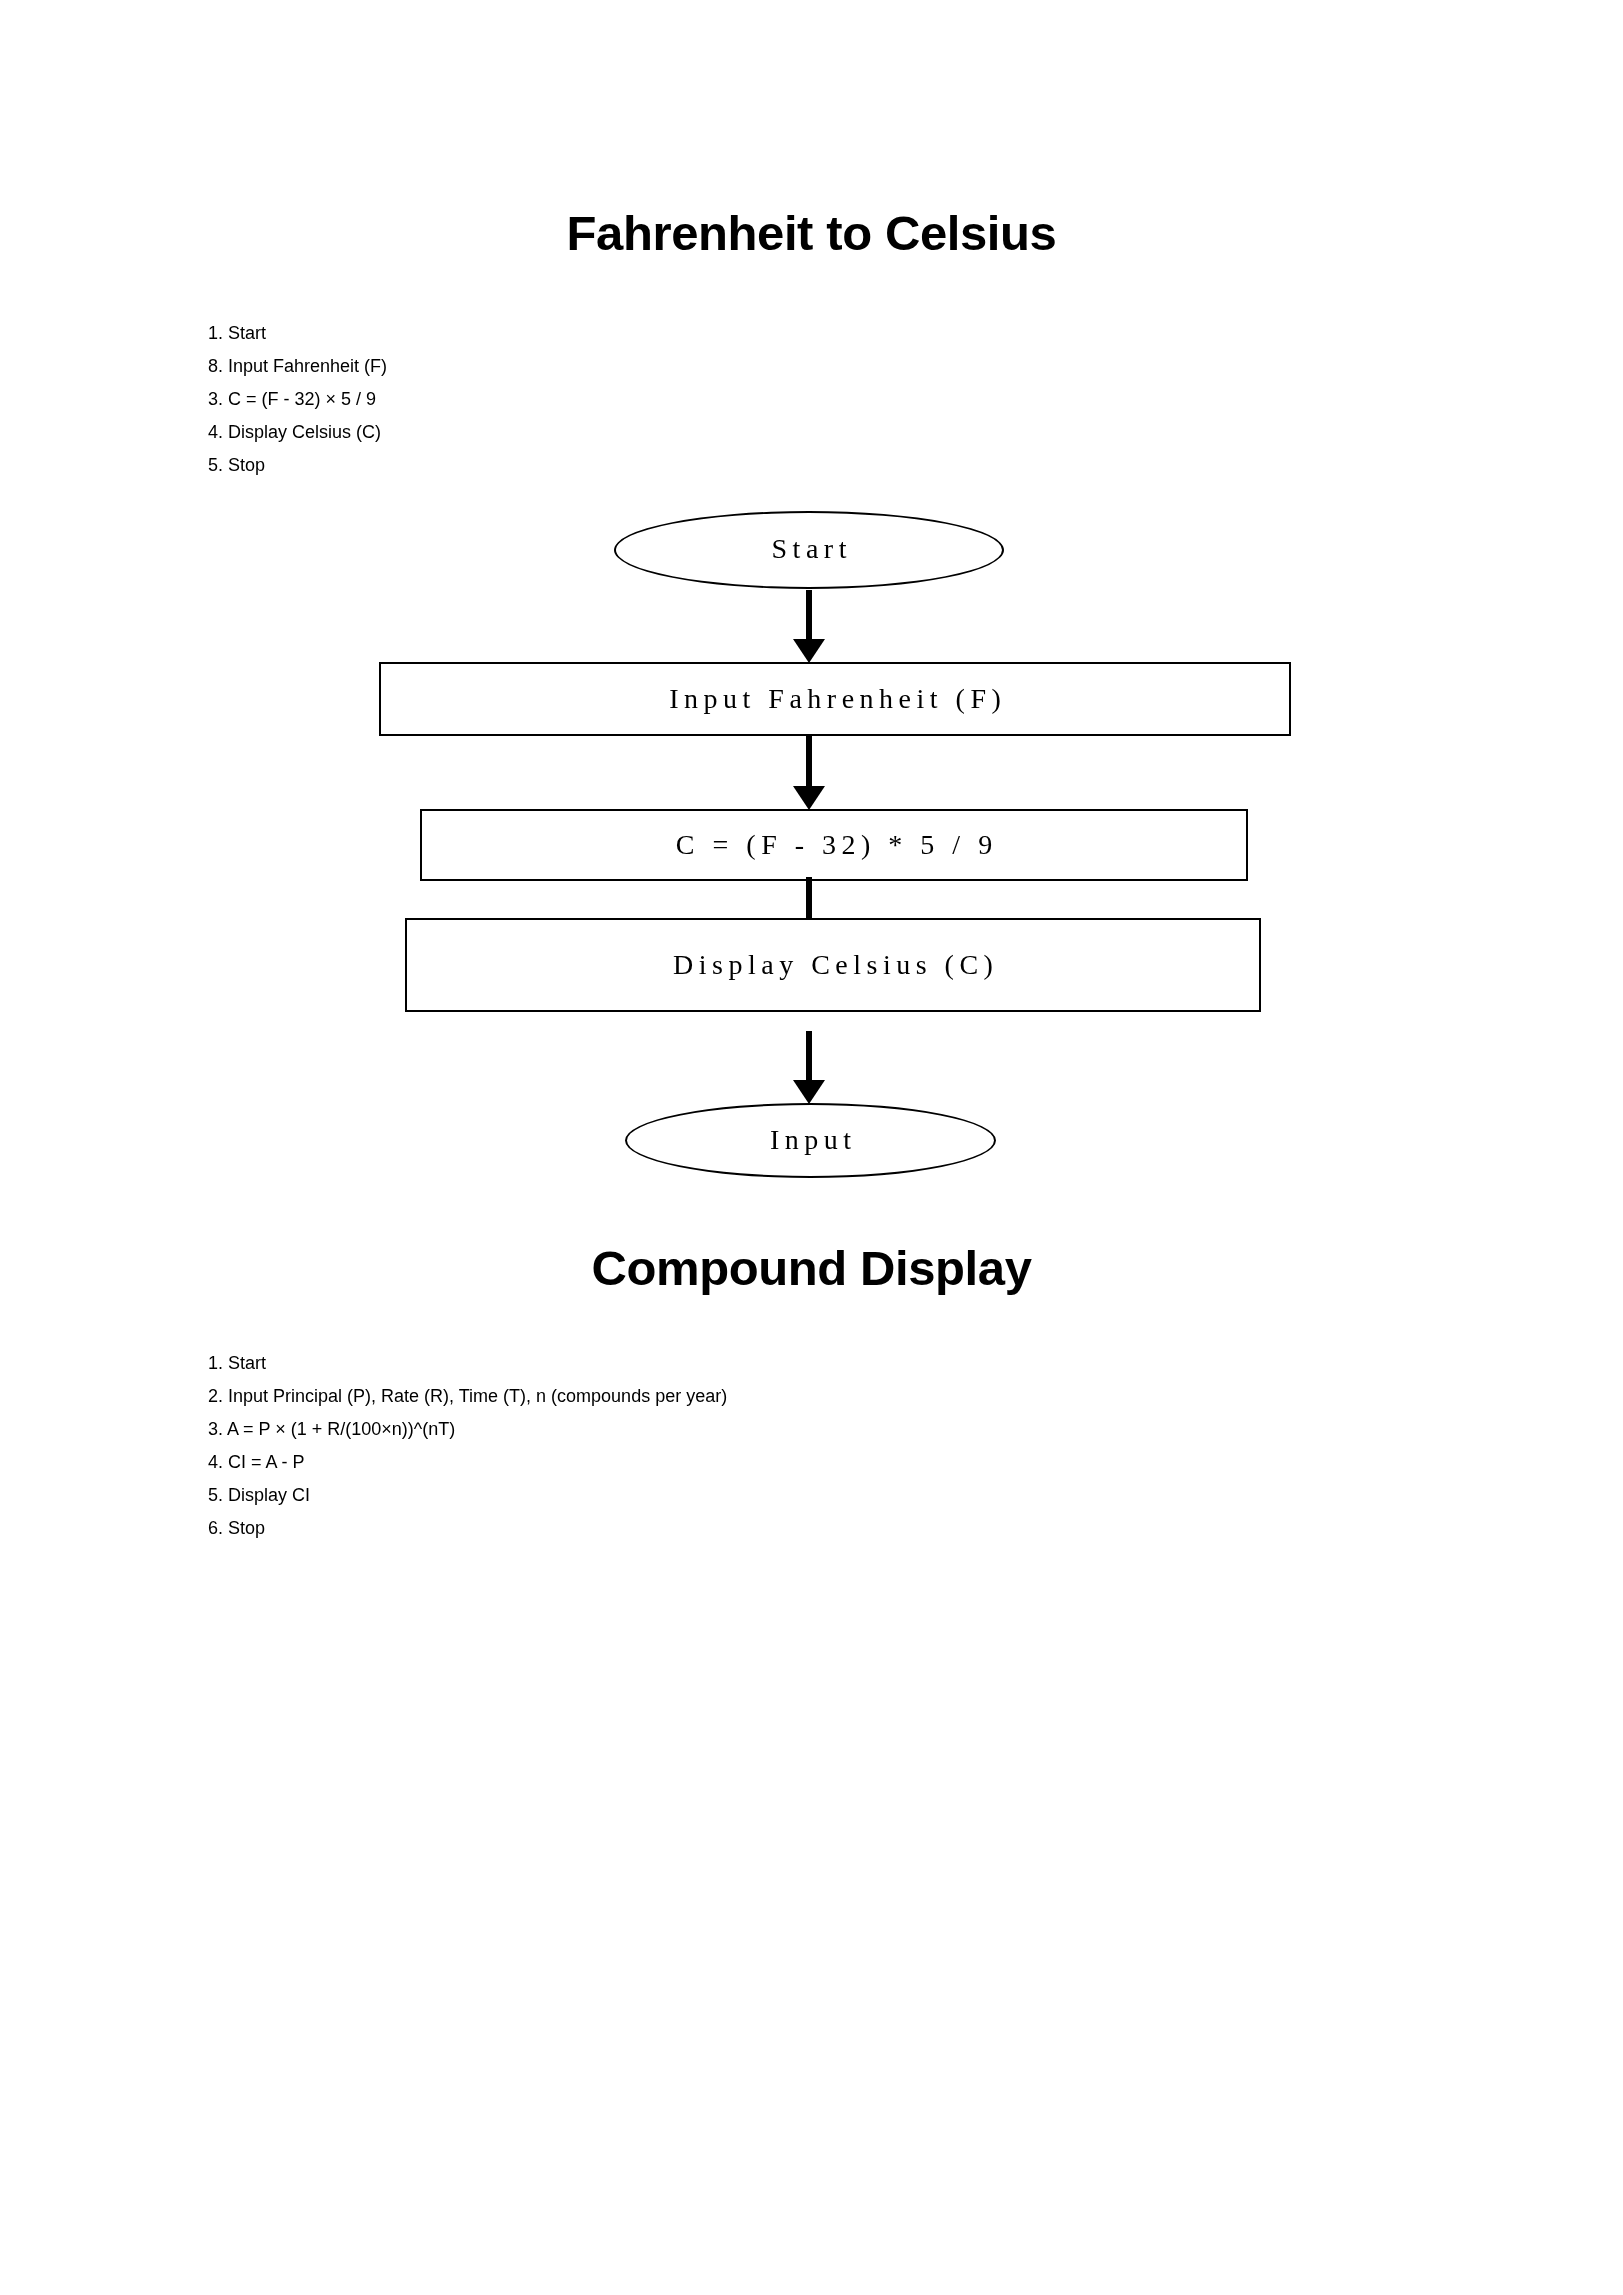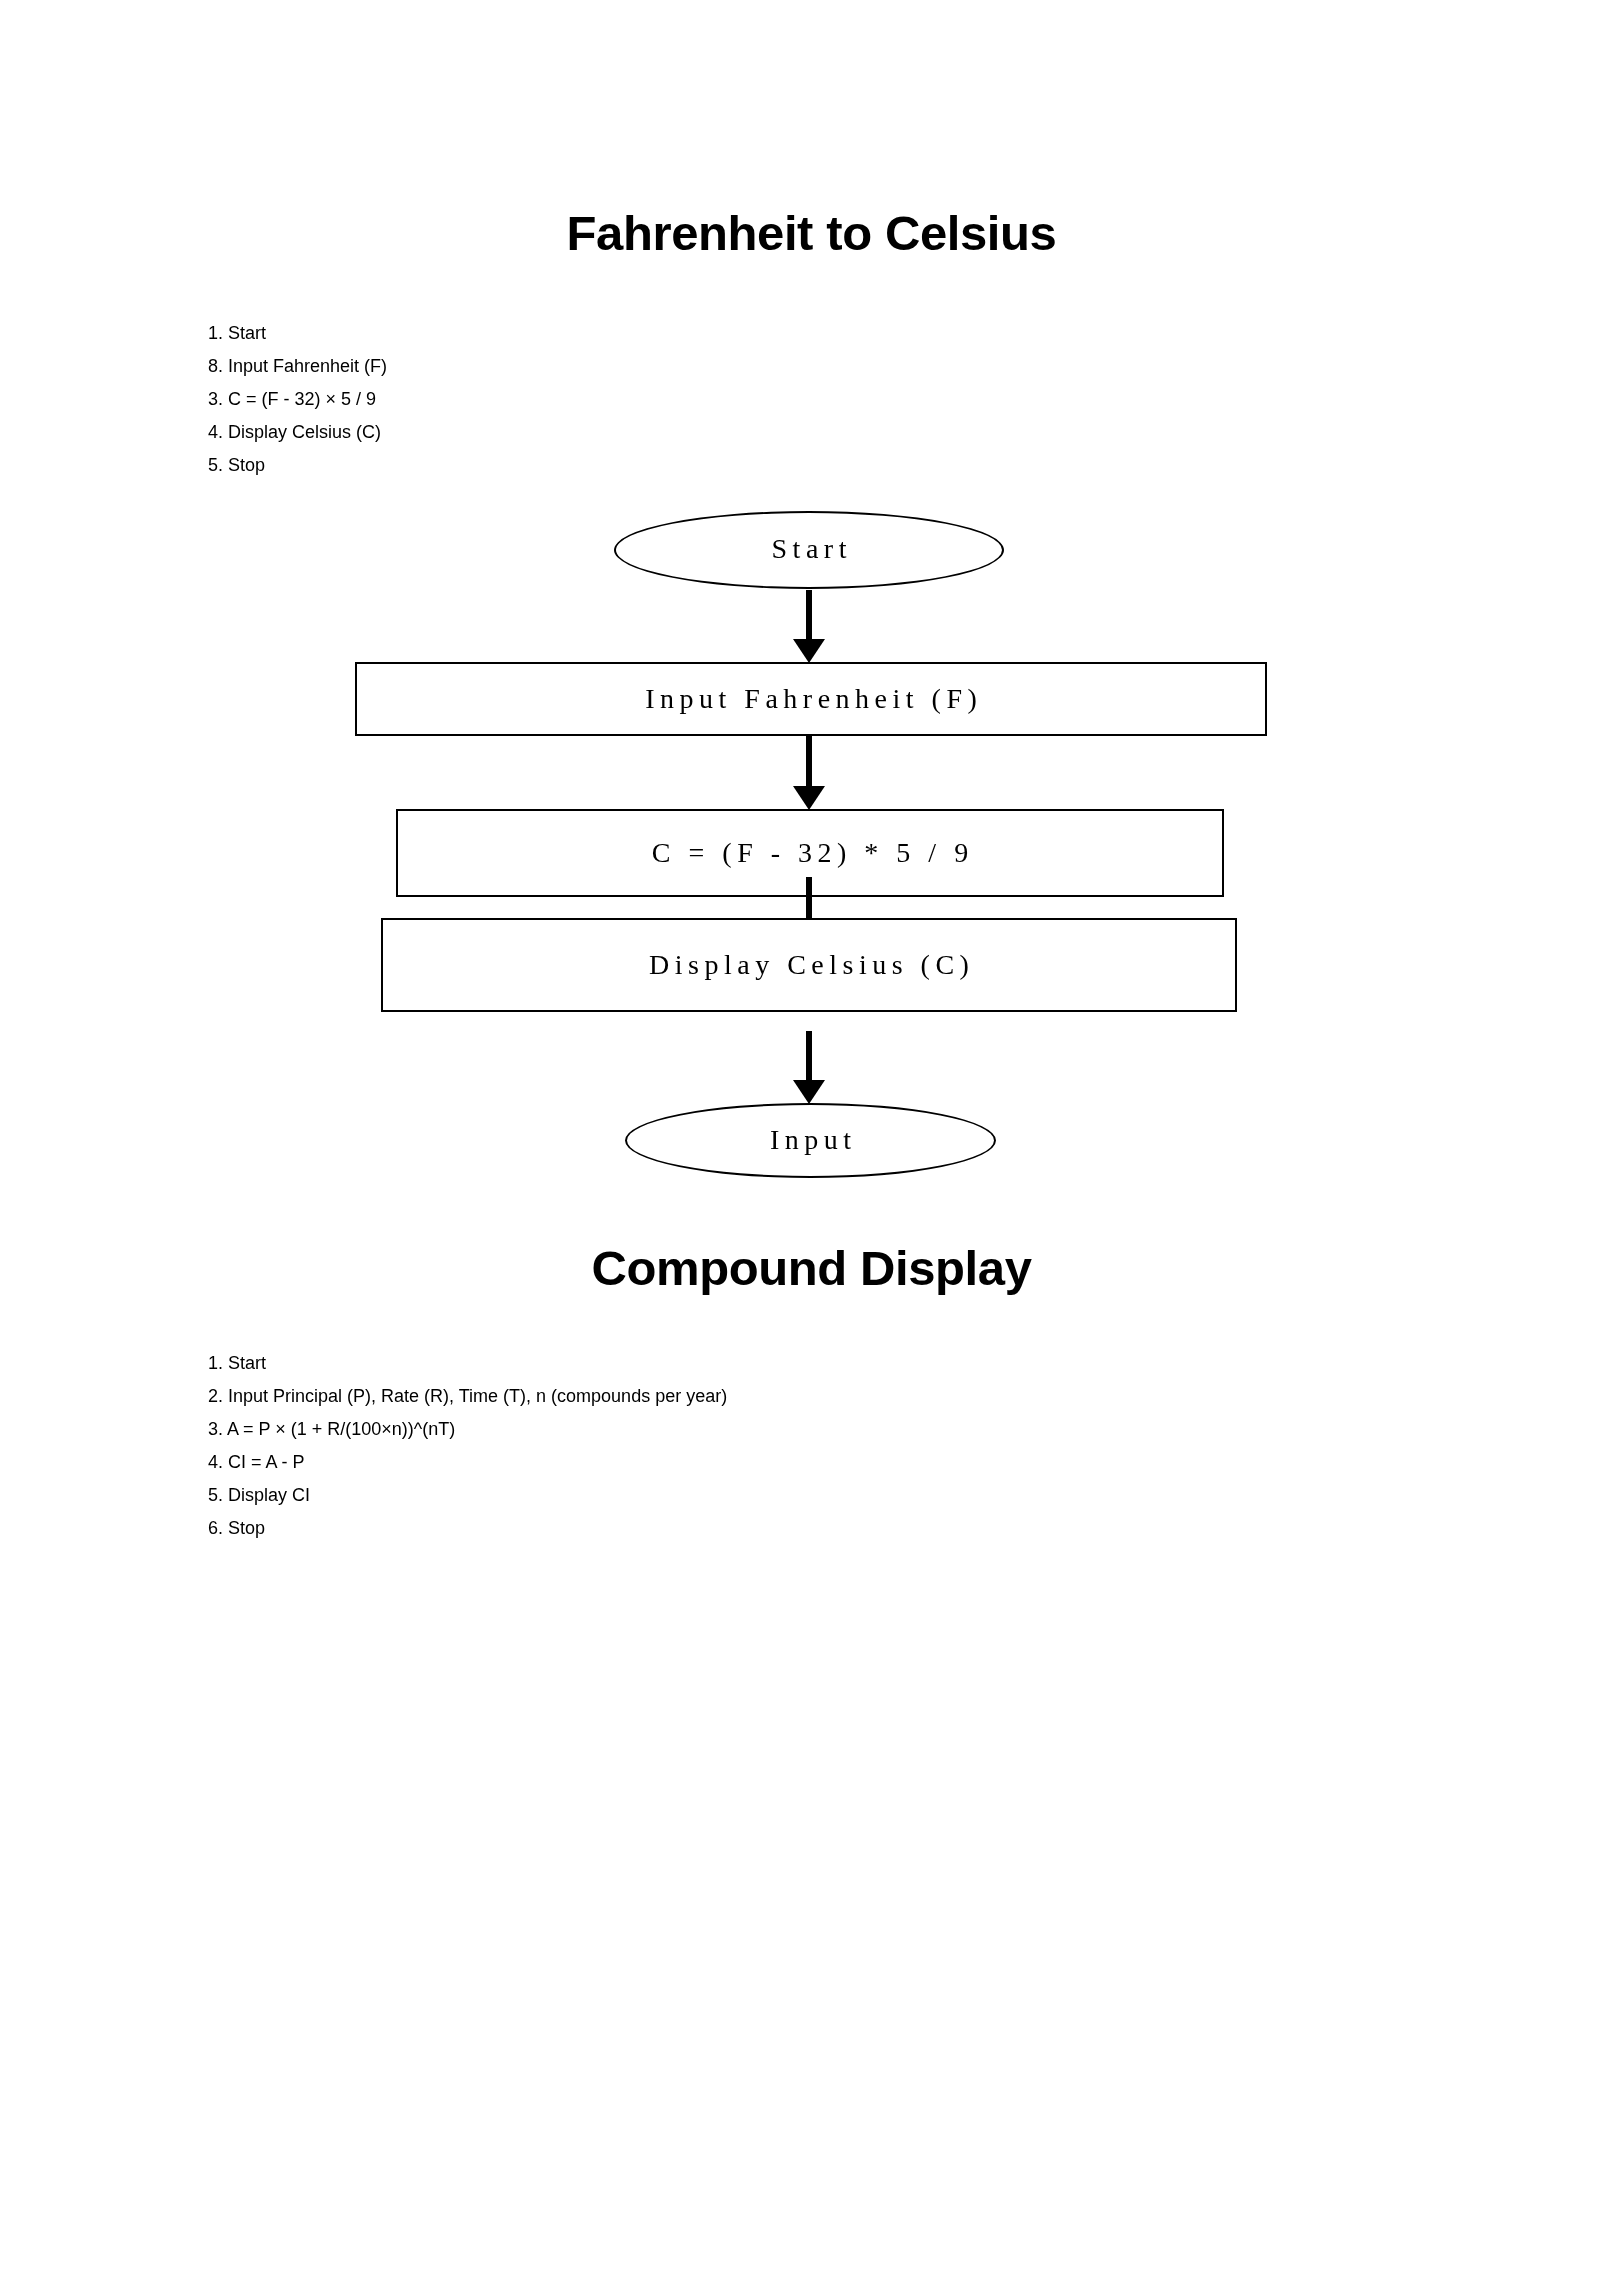--- a/index.html
+++ b/index.html
@@ -76,35 +76,36 @@
     justify-content: center;
     background: #ffffff;
     color: #000000;
     font-family: "Liberation Serif", serif;
     font-size: 28px;
     letter-spacing: 5.5px;
     white-space: nowrap;
   }
   .fc-box {
     border: 2.4px solid #000000;
+    margin-left: 24px;
   }
   .fc-ellipse {
     border: 2.4px solid #000000;
     border-radius: 50%;
   }
   .fc-ellipse .fc-label { transform: translateY(-0.8px); }
   .fc-label {
     display: inline-block;
     padding-left: 5.5px; 
   }
 
   
   #node-start   { left: 614px;  top: 511px;  width: 390px;  height: 78px; }
   #node-input   { left: 355px;  top: 662px;  width: 912px; height: 74px; }
-  #node-formula { left: 396px;  top: 809px; width: 828px; height: 88px; }
+  #node-formula { left: 396px;  top: 809px; width: 828px; height: 72px; }
   #node-display { left: 381px;  top: 918px; width: 856px; height: 94px; }
   #node-stop    { left: 625px;  top: 1103px; width: 371px;  height: 75px; }
 
   
   .fc-edge {
     position: absolute;
     left: 806px;
     width: 5.5px;
     background: #000000;
   }

